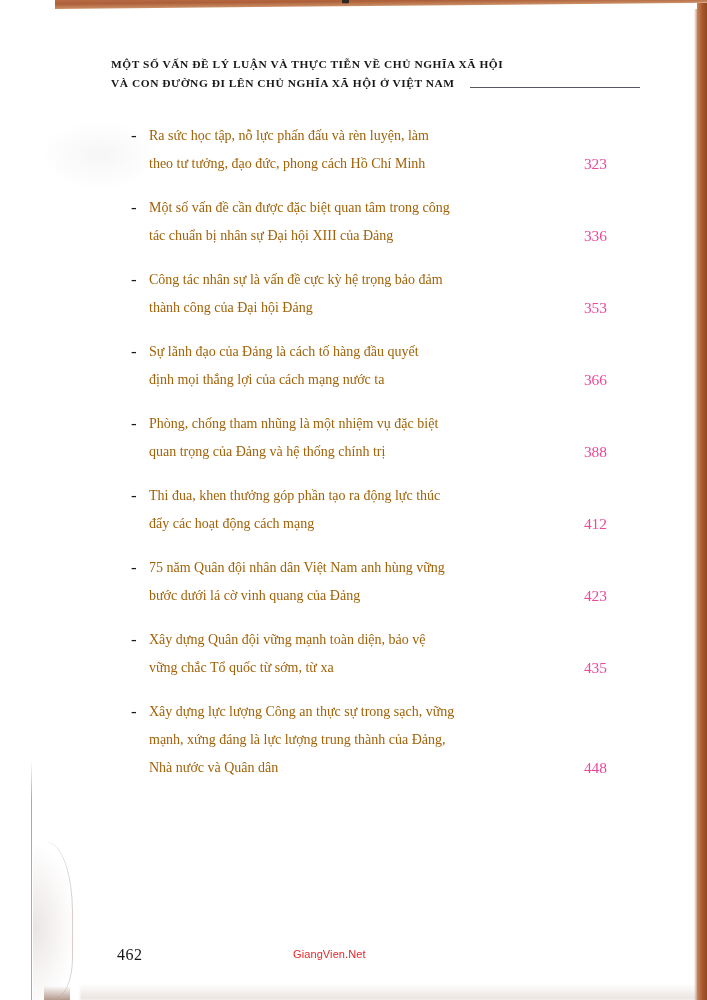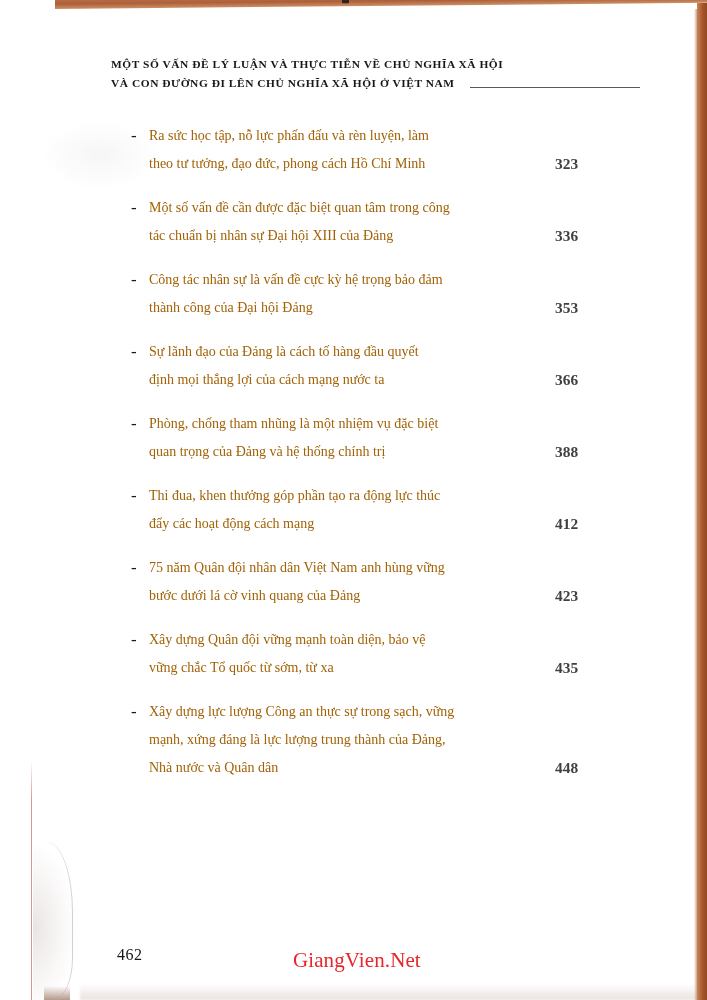--- a/index.html
+++ b/index.html
@@ -181,44 +181,44 @@
     color: #a16207;
     text-align: justify;
     text-justify: inter-word;
     padding-right: 6px;
     max-width: 400px;
   }
   .toc-title > span { display: block; }
   .toc-page {
     flex: 0 0 auto;
     width: 52px;
-    text-align: left;
-    font-weight: bold;
+    text-align: right;
+    font-weight: normal;
     font-size: 15.4px;
-    color: #404040;
+    color: #ec4899;
     align-self: flex-end;
     line-height: 28px;
   }
 
   
   .folio {
     position: absolute;
     left: 117px;
     top: 946px;
     font-weight: normal;
     font-size: 16px;
     color: #151515;
     letter-spacing: .5px;
   }
   .watermark {
     position: absolute;
     left: 293px;
     top: 948px;
-    font-family: Liberation Serif, serif;
-    font-size: 21px;
+    font-family: Liberation Sans, sans-serif;
+    font-size: 11px;
     color: #e8252a;
     letter-spacing: .1px;
   }
 </style>
 </head>
 <body>
 
 <div id="page">
 
   <div class="scan-edge-top"></div>

